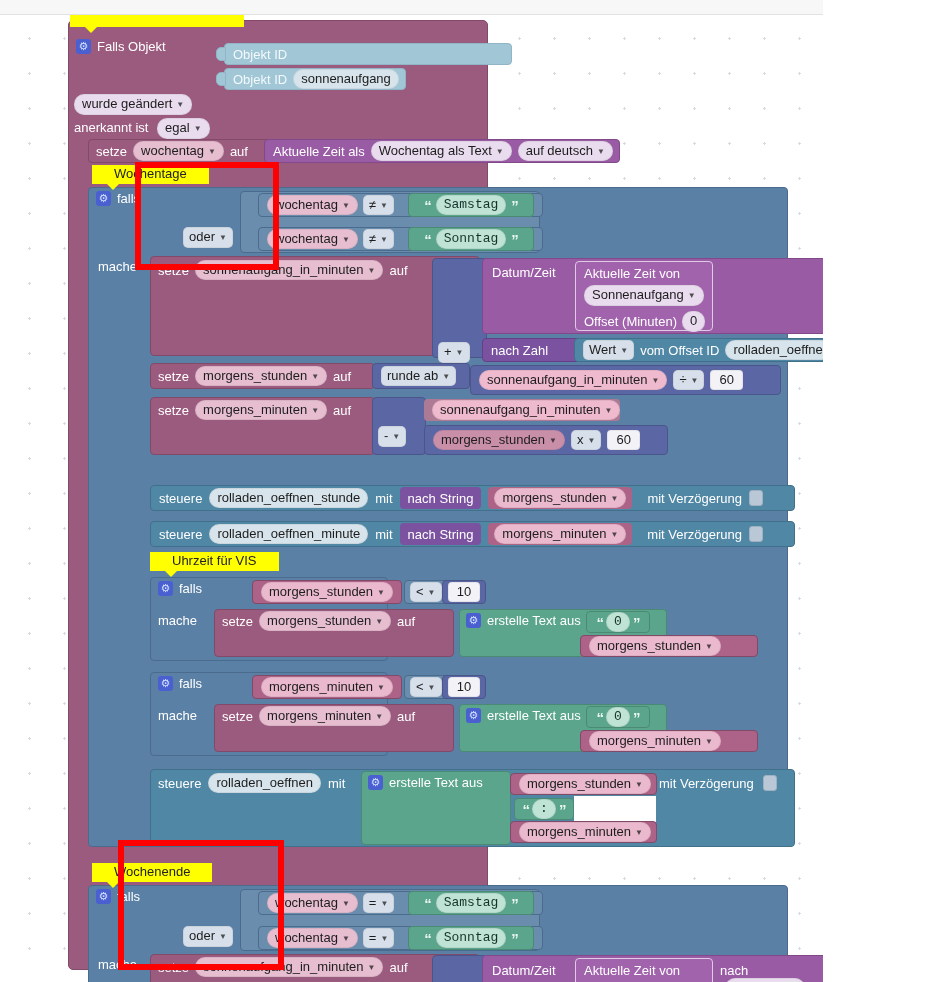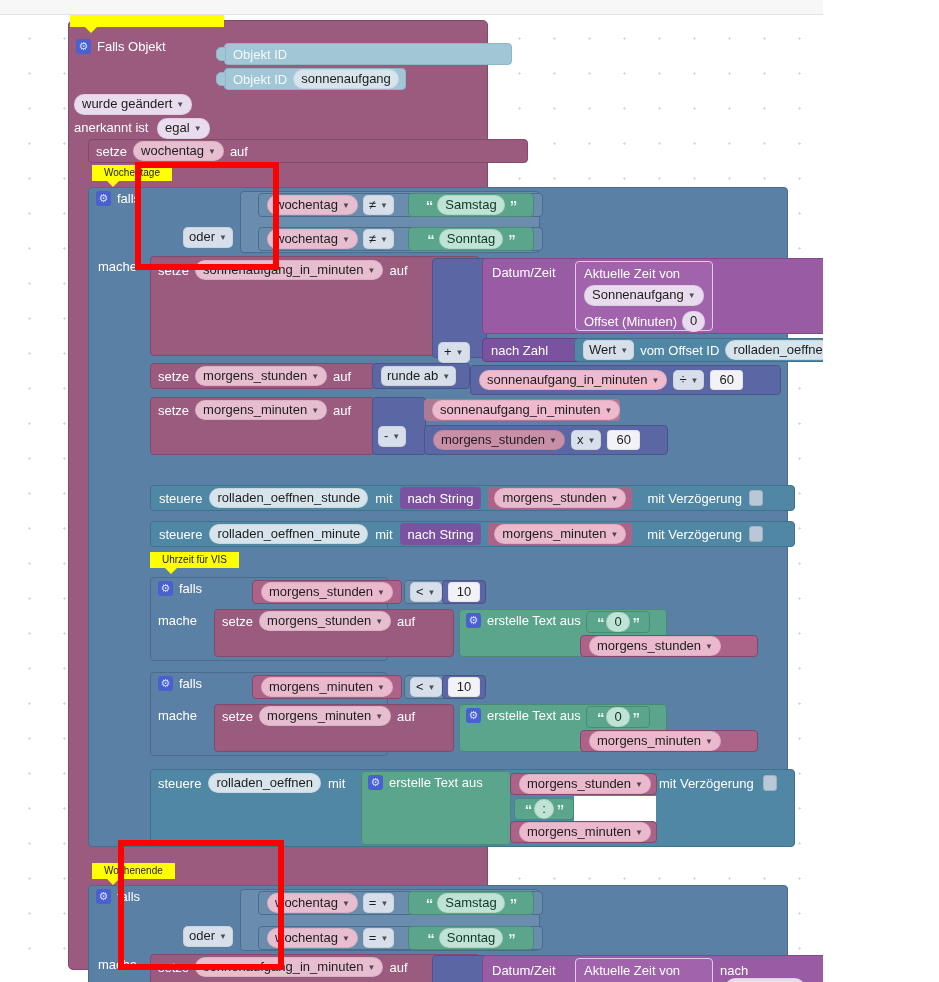--- a/index.html
+++ b/index.html
@@ -44,41 +44,41 @@
 
   
   .fld{
     display:inline-block;border-radius:10px;padding:2px 7px;
     background:rgba(255,255,255,.55);color:#202020;white-space:nowrap;
     line-height:1.15;border:1px solid rgba(0,0,0,.06);
   }
   .fld.var{background:#e6bed0;color:#1d1d1d;}
   .fld.obj{background:#d7e4eb;color:#1d1d1d;}
   .fld.num{background:#f2f2f7;color:#1d1d1d;border-radius:4px;padding:2px 8px;}
-  .fld.txt{background:#bfe3d4;color:#14342a;}
+  .fld.txt{background:#bfe3d4;color:#14342a;font-family:Liberation Mono, monospace;}
   .fld.lite{background:#e9dcee;color:#1d1d1d;}
   .fld.op{background:#d7e0ea;color:#1d1d1d;border-radius:5px;padding:2px 5px;}
   .caret{font-size:8px;opacity:.75;margin-left:4px;vertical-align:1px;}
 
   
   .gear{
     width:15px;height:15px;border-radius:3px;background:#4a5fd0;
     display:inline-flex;align-items:center;justify-content:center;
     color:#cfe0ff;font-size:11px;line-height:1;flex:none;
   }
   
   .cbx{display:inline-block;width:12px;height:14px;border-radius:3px;background:#b9c7d6;border:1px solid #9fb0c2;vertical-align:-3px;}
 
   
   .q{color:#e9f6ef;font-weight:bold;font-size:15px;line-height:1;letter-spacing:-1px;}
 
   
   .note{
     position:absolute;background:#ffff00;color:#222;
-    padding:2px 12px;font-size:10px;white-space:nowrap;z-index:40;line-height:1.15;
+    padding:2px 22px;font-size:13px;white-space:nowrap;z-index:40;line-height:1.15;
   }
   .note:after{
     content:"";position:absolute;left:14px;bottom:-6px;
     border-left:7px solid transparent;border-right:7px solid transparent;
     border-top:7px solid #ffff00;
   }
 
   
   .redrect{position:absolute;border:6px solid #ff0000;box-sizing:border-box;z-index:90;background:transparent;}
 
@@ -124,20 +124,27 @@
     <span class="lbl">anerkannt ist</span>
     <span class="fld lite" style="margin-left:5px;"><span>egal</span><span class="caret">▼</span></span>
   </div>
 
   <div class="blk c-ctrl" style="left:88px;top:124px;width:440px;height:24px;"></div>
   <div class="blk" style="left:88px;top:124px;width:440px;height:24px;">
     <div class="row">
       <span class="lbl">setze</span>
       <span class="fld var"><span>wochentag</span><span class="caret">▼</span></span>
       <span class="lbl">auf</span>
+    </div>
+  </div>
+  <div class="blk c-time" style="left:264px;top:124px;width:356px;height:24px;">
+    <div class="row">
+      <span class="lbl">Aktuelle Zeit als</span>
+      <span class="fld lite"><span>Wochentag als Text</span><span class="caret">▼</span></span>
+      <span class="fld lite"><span>auf deutsch</span><span class="caret">▼</span></span>
     </div>
   </div>
 
   <div class="note" style="left:92px;top:150px;">Wochentage</div>
 
   <div class="blk c-logic" style="left:88px;top:172px;width:700px;height:660px;"></div>
 
   <div class="blk" style="left:96px;top:176px;width:160px;height:20px;">
     <div class="rowt" style="padding:0;">
       <span class="gear">⚙</span>

